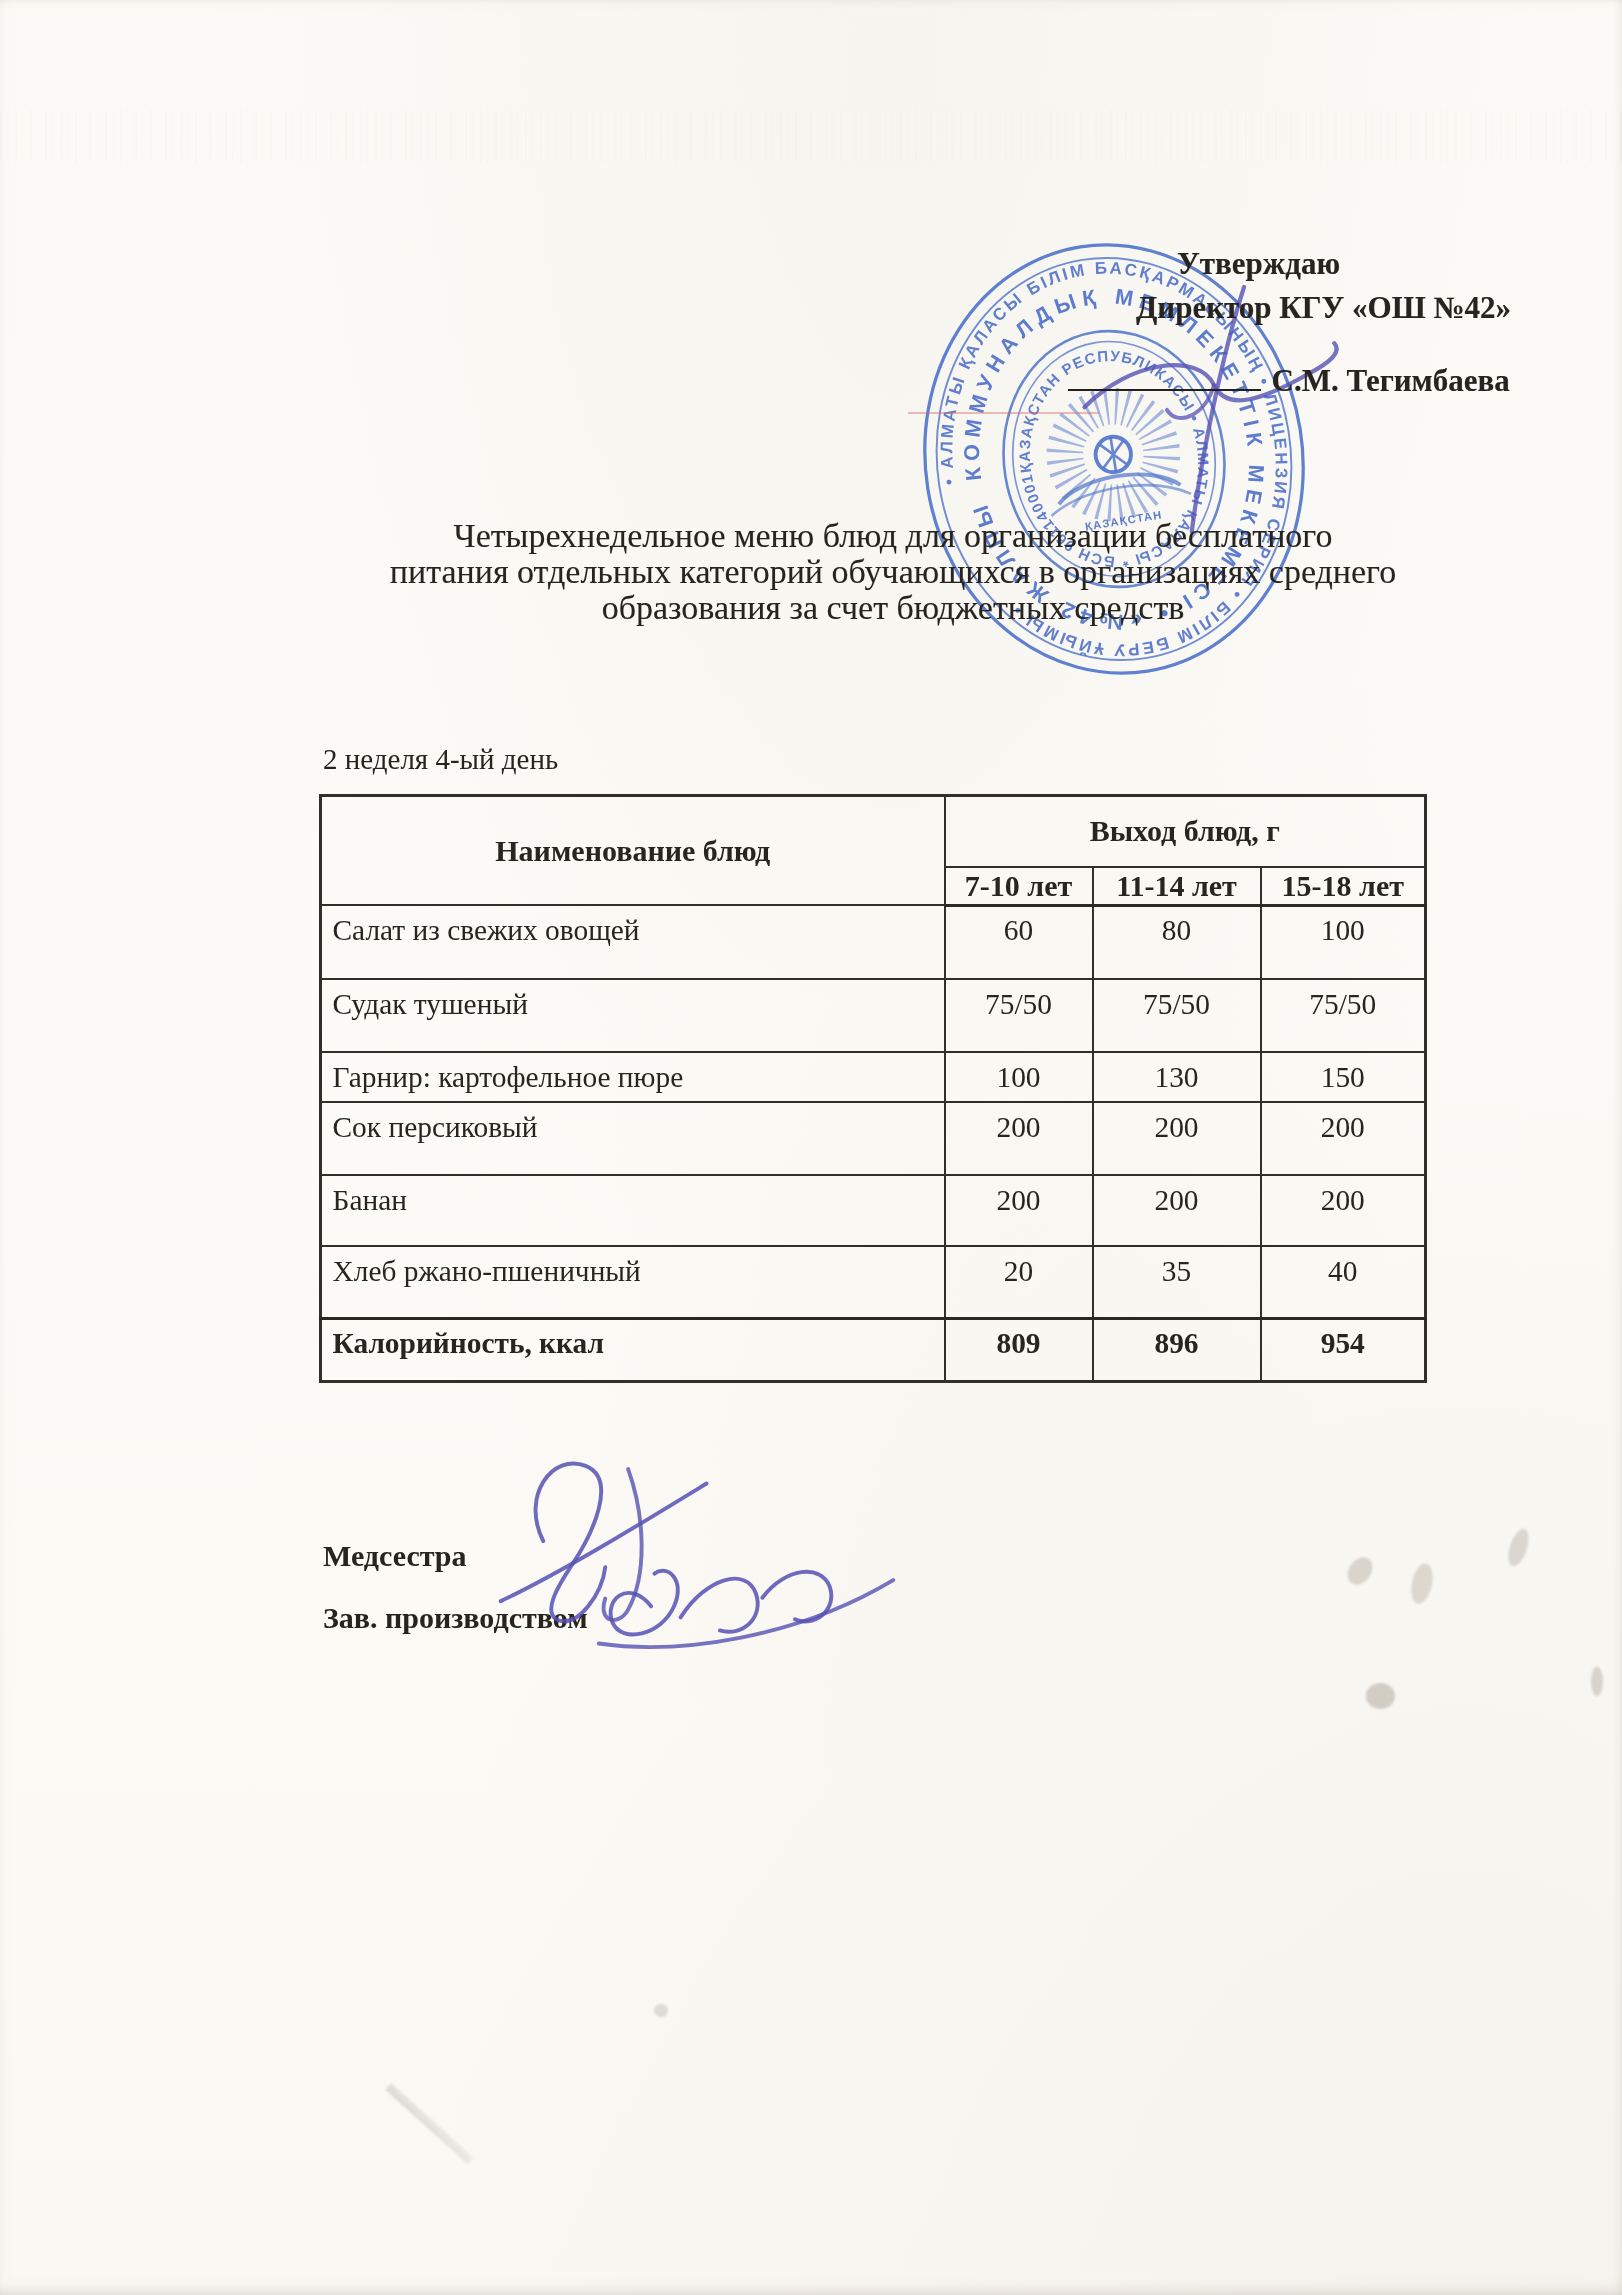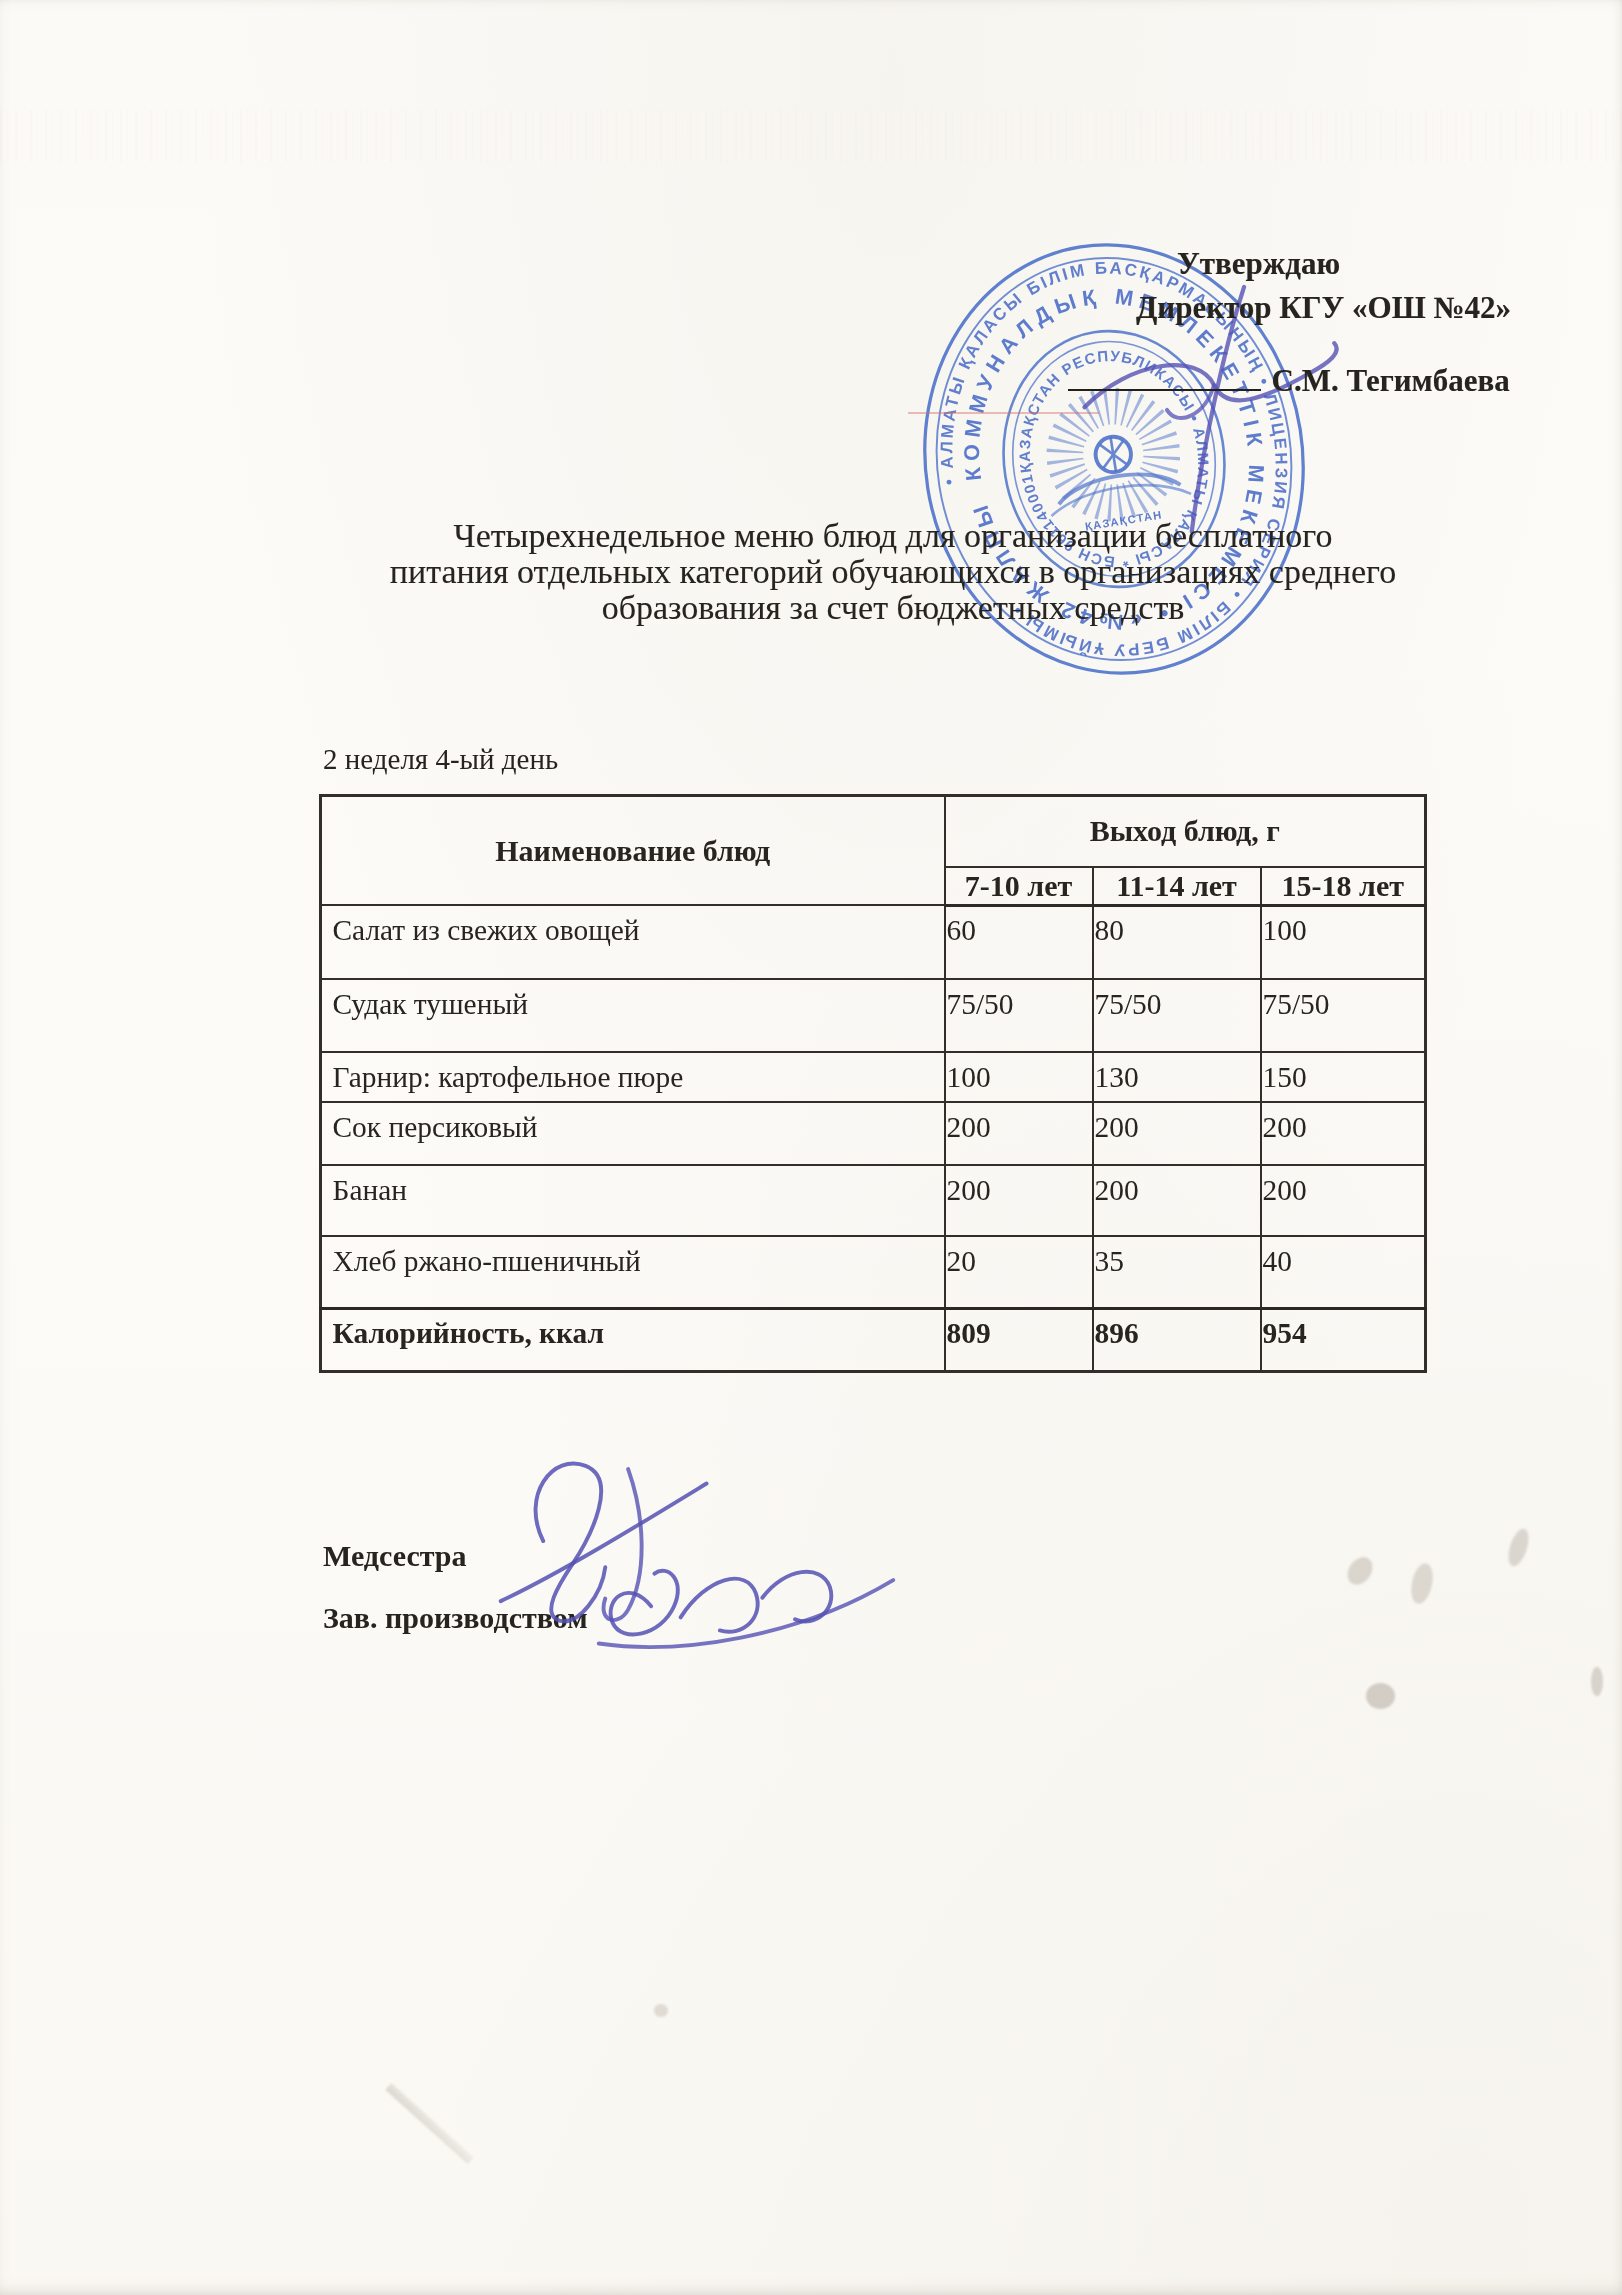--- a/index.html
+++ b/index.html
@@ -36,21 +36,21 @@
           border-collapse:collapse; table-layout:fixed;
           font-size:29.4px; color:#282520; }
   table.menu, table.menu td, table.menu th { border:2px solid #322f2a; }
   table.menu { border-width:3.3px; }
   table.menu th { font-size:30px; font-weight:bold; text-align:center; vertical-align:middle; }
   table.menu thead tr.sub th { border-bottom:3.9px solid #2e2b26; }
   table.menu tbody tr { border-top:2.6px solid #2e2b26; }
   table.menu tbody tr.total { border-top:3.9px solid #2b2823; font-weight:bold; }
   table.menu td { vertical-align:top; }
   td.dish { text-align:left; padding:7.9px 0 0 10.5px; }
-  td.val  { padding-top:7.9px; }
+  td.val  { text-align:center; padding-top:7.9px; }
 
   .sig-role { font-weight:bold; font-size:30px; }
 
   svg .ring-text { font-family:"Liberation Sans", sans-serif; font-weight:bold; fill:#3f63c6; }
   .stamp-wrap { position:absolute; left:915px; top:233px; width:398px; height:452px;
           transform:rotate(-9deg); opacity:.92; }
   .ink { stroke:#5551b4; fill:none; stroke-linecap:round; stroke-linejoin:round; }
 
   .smudge { position:absolute; border-radius:50%; filter:blur(1.3px); }
   .streak { position:absolute; background:linear-gradient(to bottom right, rgba(160,152,142,0.35), rgba(180,172,160,0.12));
@@ -154,21 +154,21 @@
         <td class="val">75/50</td>
         <td class="val">75/50</td>
         <td class="val">75/50</td>
       </tr>
       <tr style="height:50px">
         <td class="dish">Гарнир: картофельное пюре</td>
         <td class="val">100</td>
         <td class="val">130</td>
         <td class="val">150</td>
       </tr>
-      <tr style="height:63px">
+      <tr style="height:73px">
         <td class="dish">Сок персиковый</td>
         <td class="val">200</td>
         <td class="val">200</td>
         <td class="val">200</td>
       </tr>
       <tr style="height:71px">
         <td class="dish">Банан</td>
         <td class="val">200</td>
         <td class="val">200</td>
         <td class="val">200</td>

